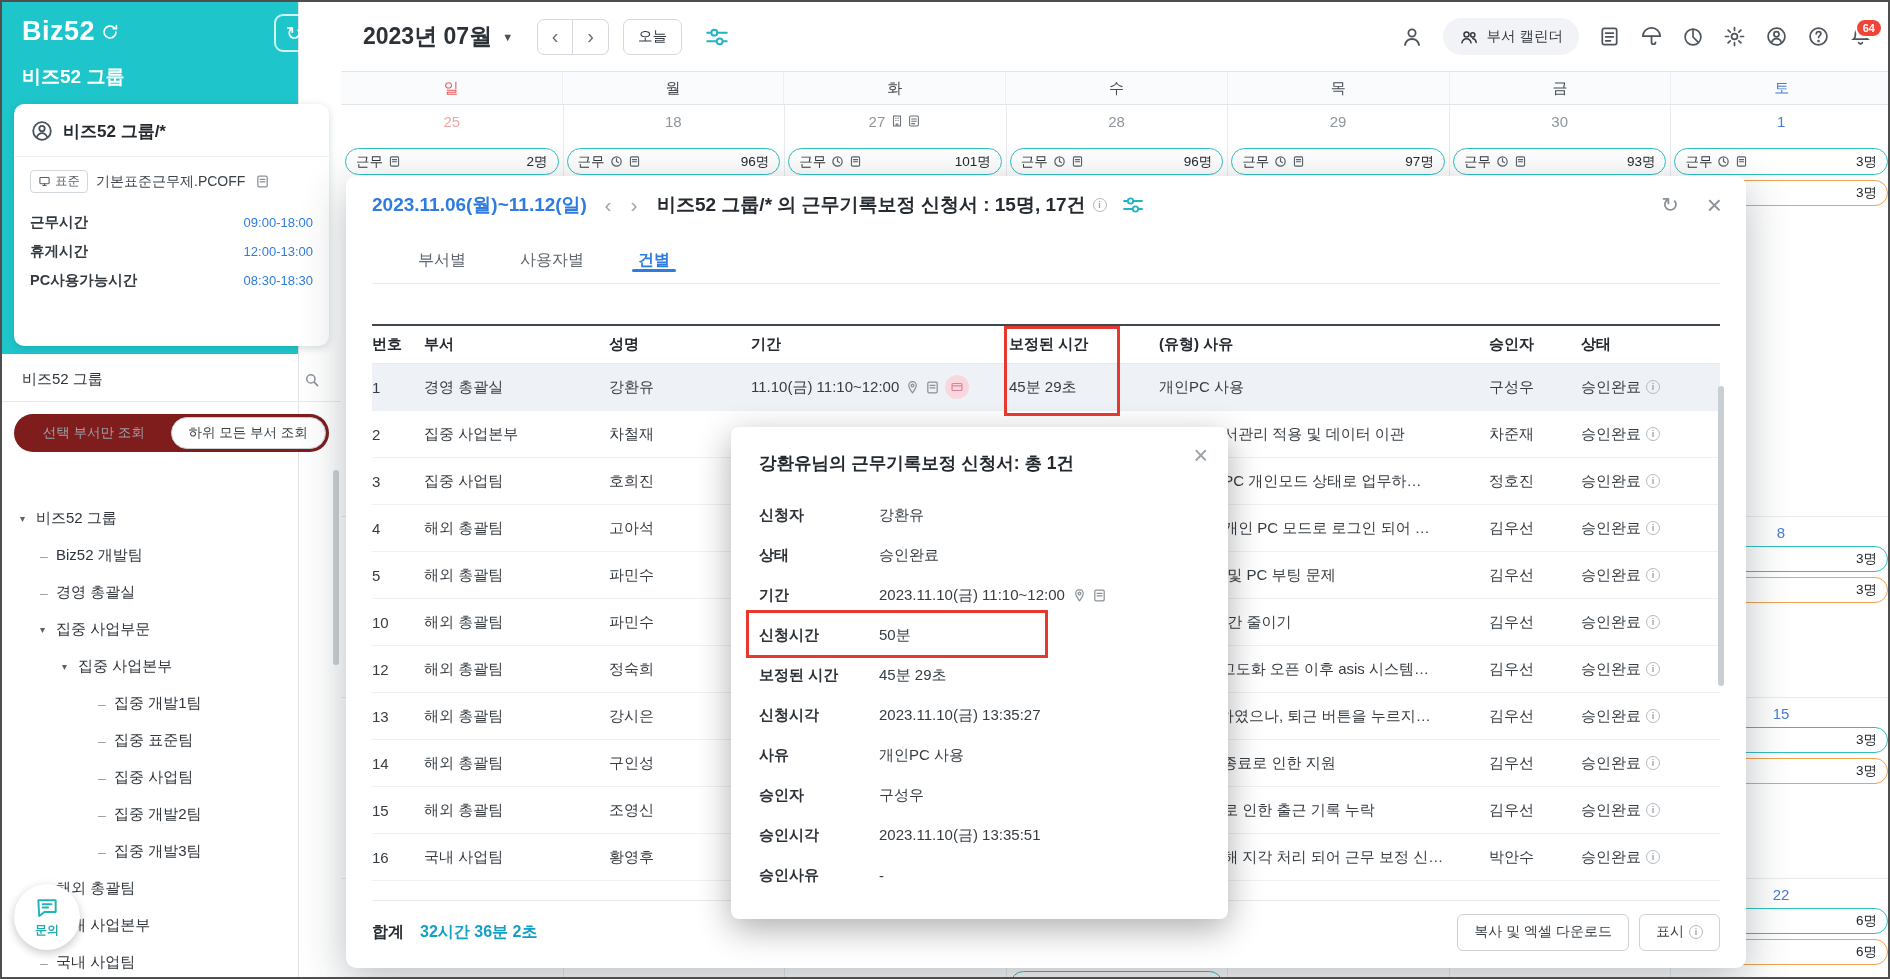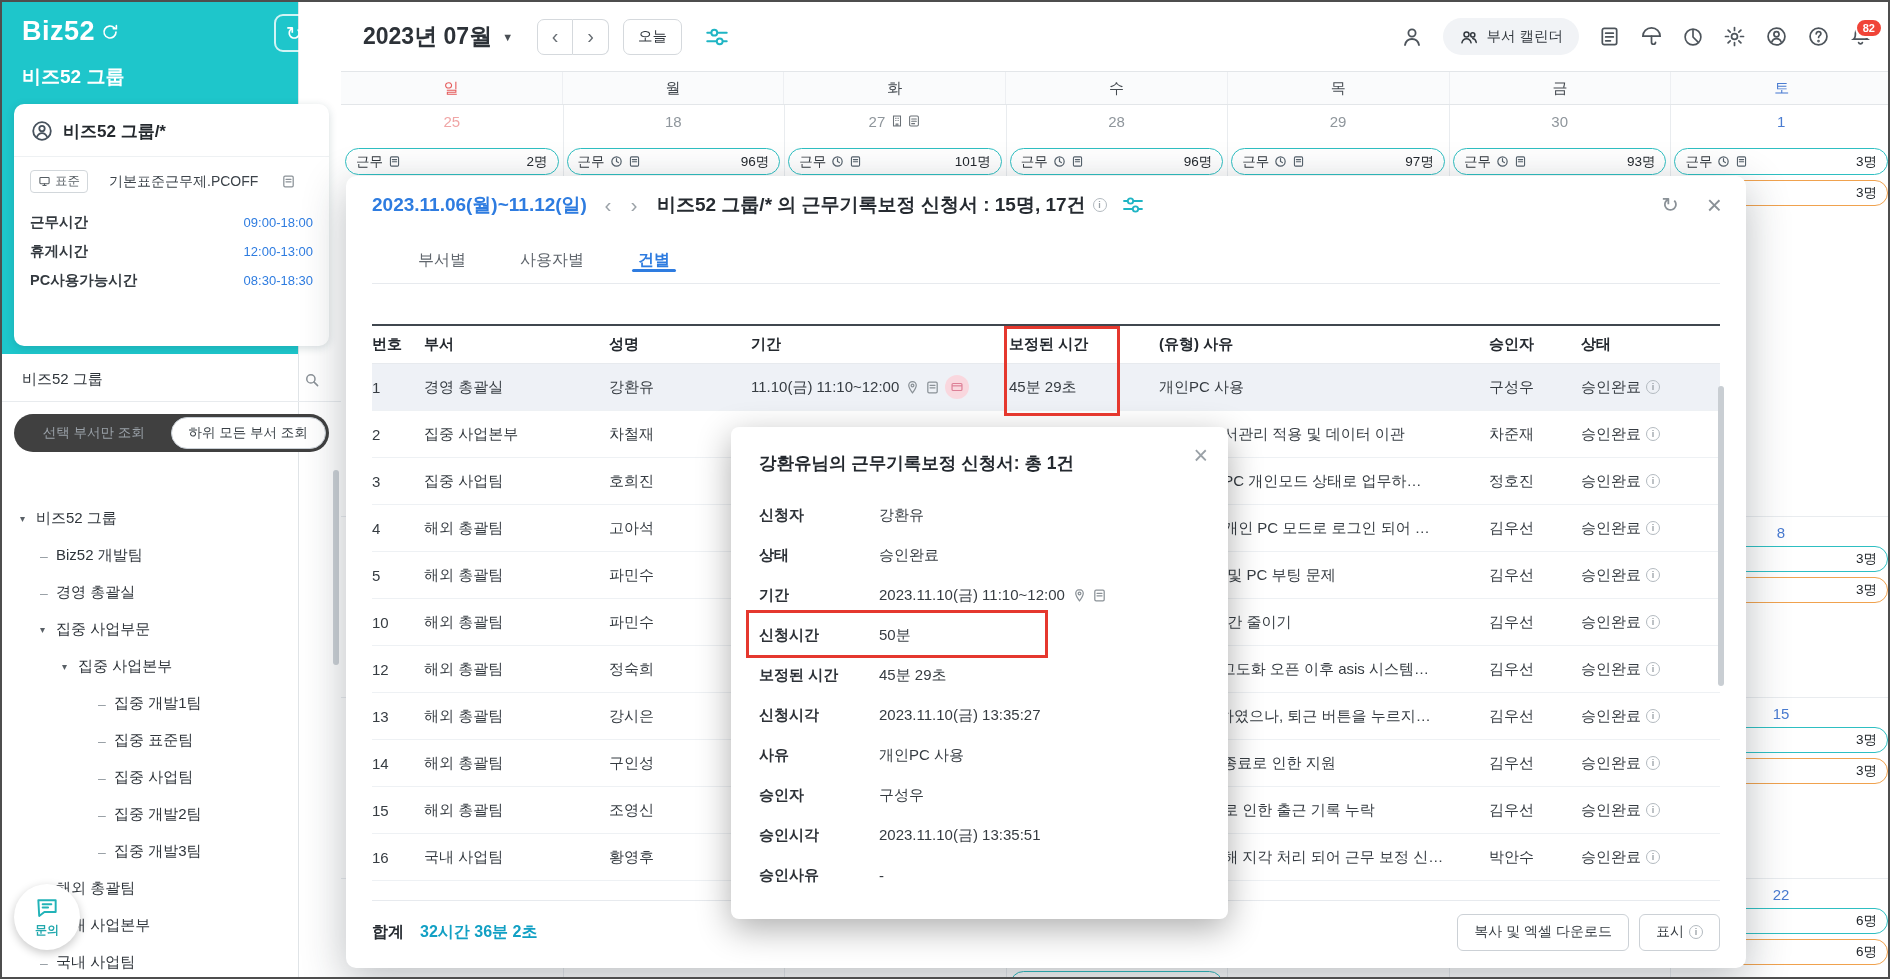--- a/index.html
+++ b/index.html
@@ -13,31 +13,31 @@
 
 .sidebar{position:absolute;left:0;top:0;width:297px;height:100%;background:#fff;border-right:1px solid #e0e4e7;z-index:5}
 .sb-teal{position:absolute;top:0;left:0;width:100%;height:352px;background:#1ec6cb}
 .sb-logo{position:absolute;left:20px;top:14px;display:flex;align-items:center;gap:6px;color:#fff;font-size:27px;font-weight:700;letter-spacing:.5px}
 .sb-refresh{position:absolute;left:272px;top:12px;width:40px;height:38px;border:2px solid rgba(255,255,255,.8);border-radius:9px;display:flex;align-items:center;justify-content:center;color:#fff;font-size:19px;cursor:pointer}
 .sb-group{position:absolute;left:20px;top:62px;color:#fff;font-size:19px;font-weight:700}
 .sb-card{position:absolute;left:12px;top:102px;width:315px;height:242px;background:#fff;border-radius:10px;box-shadow:0 2px 8px rgba(20,60,70,.18)}
 .sb-card-head{display:flex;align-items:center;gap:9px;padding:15px 16px 13px;border-bottom:1px solid #eef1f3}
 .person-badge{color:#47525d}
 .sb-card-title{font-size:17px;font-weight:700;color:#24292e}
-.sb-policy{display:flex;align-items:center;gap:21px;padding:13px 16px 5px}
+.sb-policy{display:flex;align-items:center;gap:8px;padding:13px 16px 5px}
 .policy-chip{display:inline-flex;align-items:center;gap:4px;border:1px solid #d2d7db;border-radius:4px;padding:2px 7px;font-size:12.5px;color:#555c62}
 .policy-name{font-size:14px;color:#3c434a}
 .policy-note{color:#8a9197;margin-left:2px}
 .card-rows{padding:10px 16px 0}
 .c-row{display:flex;align-items:center;height:29px}
 .c-label{font-size:14.5px;font-weight:700;color:#343a40}
 .c-value{margin-left:auto;font-size:13px;color:#2e7ce0}
 .sb-search{position:absolute;left:0;top:356px;width:339px;height:44px;display:flex;align-items:center;padding:0 20px;border-bottom:1px solid #e8ebee;font-size:15px;color:#2f353b;cursor:pointer}
 .sb-search .mag{margin-left:auto;color:#8a9197}
-.sb-toggle{position:absolute;left:12px;top:412px;width:315px;height:38px;background:#404040;border-radius:19px;display:flex;align-items:center;padding:3px}
+.sb-toggle{position:absolute;left:12px;top:412px;width:315px;height:38px;background:#7f1d1d;border-radius:19px;display:flex;align-items:center;padding:3px}
 .sb-toggle .seg{flex:1;height:32px;display:flex;align-items:center;justify-content:center;font-size:13.5px;color:#9aa1a8;border-radius:16px;cursor:pointer;white-space:nowrap}
 .sb-toggle .seg.active{background:#fff;border:1px solid #c9cfd5;color:#394046;font-weight:500}
 .sb-tree{position:absolute;left:0;top:498px;width:327px}
 .tree-row{display:flex;align-items:center;height:37px;font-size:15px;color:#2f353b;cursor:pointer;white-space:nowrap;overflow:hidden}
 .tree-row .tw{width:16px;color:#596066;font-size:10px;flex:none}
 .tree-row .tw.dash{color:#9aa1a7;font-size:14px}
 .ind0{padding-left:18px}.ind1{padding-left:38px}.ind2{padding-left:60px}.ind3{padding-left:96px}
 .sb-scroll{position:absolute;left:331px;top:468px;width:6px;height:195px;border-radius:3px;background:#cdd2d7;cursor:pointer}
 .sb-chat{position:absolute;left:12px;top:882px;width:66px;height:66px;border-radius:50%;background:#fff;box-shadow:0 3px 10px rgba(0,0,0,.22);display:flex;flex-direction:column;align-items:center;justify-content:center;gap:1px;cursor:pointer;z-index:6}
 .sb-chat .chat-ic{color:#22b3b8}
@@ -236,21 +236,21 @@
             <circle cx="12" cy="12" r="8.8"></circle>
             <path d="M9.6 9.2c.3-1.4 1.2-2.2 2.5-2.2 1.4 0 2.4.9 2.4 2.2 0 1.9-2.4 2-2.4 3.8" stroke-linecap="round"></path>
             <circle cx="12" cy="16.8" r="0.5" fill="currentColor"></circle>
           </svg>
       </span>
       <span class="tb-ic bell-wrap">
         <svg width="23" height="23" viewBox="0 0 24 24" fill="none" stroke="currentColor" stroke-width="1.8" stroke-linecap="round">
             <path d="M12 3.2a5.3 5.3 0 0 0-5.3 5.3c0 4.8-1.9 6.2-1.9 6.2h14.4s-1.9-1.4-1.9-6.2A5.3 5.3 0 0 0 12 3.2z"></path>
             <path d="M10 18.3a2.1 2.1 0 0 0 4 0"></path>
           </svg>
-        <span class="bell-badge">82</span>
+        <span class="bell-badge">64</span>
       </span>
     </div>
   </div>
 
   <div class="day-head">
     <div class="dh-cell">일</div>
       <div class="dh-cell">월</div>
       <div class="dh-cell">화</div>
       <div class="dh-cell">수</div>
       <div class="dh-cell">목</div>

